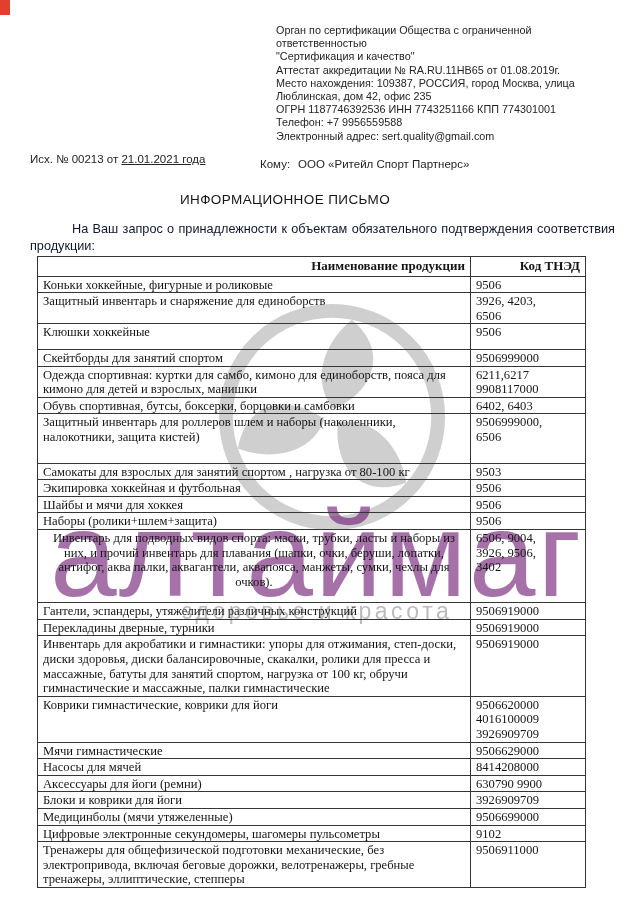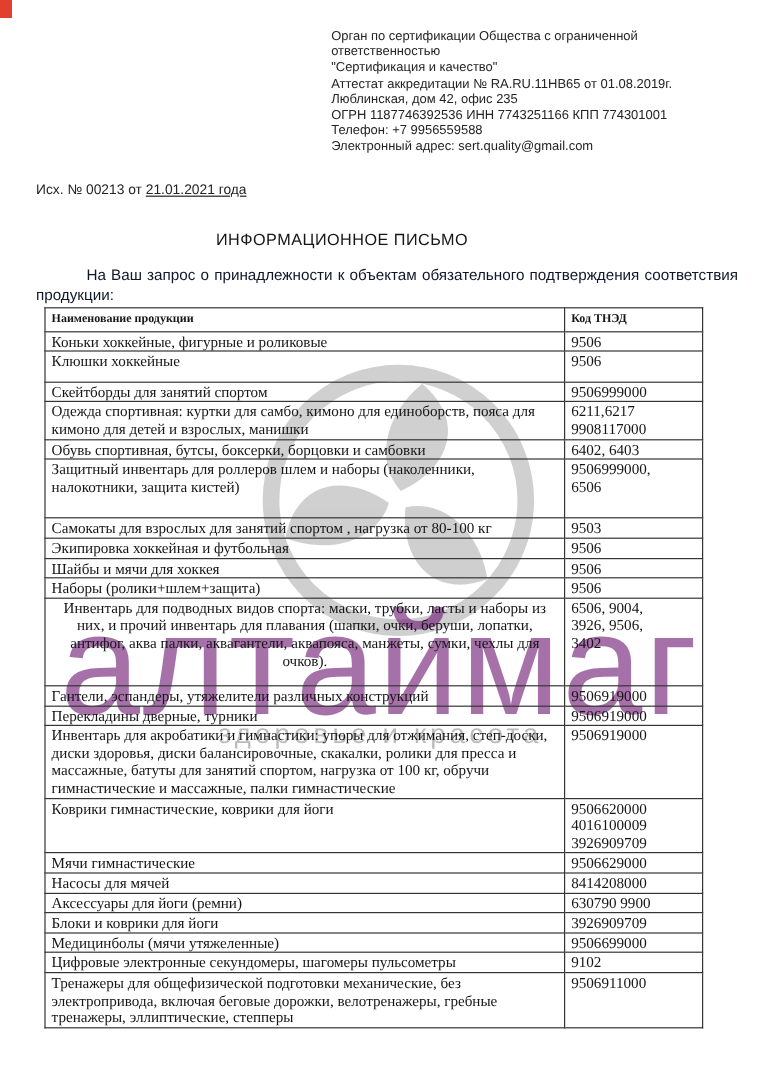--- a/index.html
+++ b/index.html
@@ -24,21 +24,21 @@
   .recipient .lbl{margin-right:8px;}
   .doc-title{position:absolute;left:30px;top:192px;width:510px;text-align:center;
              font-size:13.5px;font-weight:normal;letter-spacing:0.4px;color:#161616;}
   .intro{position:absolute;left:30px;top:221px;width:585px;font-size:12.7px;line-height:17px;
          text-align:justify;text-indent:42px;color:#0f172a;}
   table.products{position:absolute;left:37px;top:256px;width:548px;border-collapse:collapse;
                  font-family:"Liberation Serif",serif;font-size:12.6px;line-height:14.6px;
                  color:#151515;background:transparent;table-layout:fixed;}
   table.products th,table.products td{border:1px solid #353535;vertical-align:top;
                  text-align:left;padding:1px 5px 0 5px;background:transparent;}
-  table.products th{font-size:10px;font-weight:bold;padding:2px 5px;}
+  table.products th{font-size:13px;font-weight:bold;padding:2px 5px;text-align:right;}
   col.c-name{width:433px;} col.c-code{width:115px;}
 </style>
 </head>
 <body>
 
 <div class="page">
 
   <div class="corner-mark"></div>
 
   <svg class="wm wm-logo" viewBox="-125 -125 250 250" xmlns="http://www.w3.org/2000/svg">
@@ -53,28 +53,30 @@
   </svg>
   <div class="wm wm-brand">алтаймаг</div>
   <div class="wm wm-tagline">здоровье и красота</div>
 
   <div class="content">
 
     <div class="org-block">
       <div>Орган по сертификации Общества с ограниченной ответственностью</div>
       <div>"Сертификация и качество"</div>
       <div>Аттестат аккредитации № RA.RU.11НВ65 от 01.08.2019г.</div>
+      <div>Место нахождения: 109387, РОССИЯ, город Москва, улица</div>
       <div>Люблинская, дом 42, офис 235</div>
       <div>ОГРН 1187746392536 ИНН 7743251166 КПП 774301001</div>
       <div>Телефон: +7 9956559588</div>
       <div>Электронный адрес: sert.quality@gmail.com</div>
     </div>
 
     <div class="ref-line"><span>Исх. № 00213 от </span><span class="ref-date">21.01.2021 года</span></div>
 
+    <div class="recipient"><span class="lbl">Кому:</span><span>ООО «Ритейл Спорт Партнерс»</span></div>
 
     <div class="doc-title">ИНФОРМАЦИОННОЕ ПИСЬМО</div>
 
     <div class="intro">На Ваш запрос о принадлежности к объектам обязательного подтверждения соответствия продукции:</div>
 
     <table class="products">
       <colgroup>
           <col class="c-name">
           <col class="c-code">
         </colgroup>
@@ -85,20 +87,27 @@
         </tr>
       </thead>
       <tbody>
           <tr>
             <td>Коньки хоккейные, фигурные и роликовые</td>
             <td>
               <div>9506</div>
             </td>
           </tr>
           <tr>
+            <td>Защитный инвентарь и снаряжение для единоборств</td>
+            <td>
+              <div>3926, 4203,</div>
+              <div>6506</div>
+            </td>
+          </tr>
+          <tr>
             <td style="padding-bottom: 9px;">Клюшки хоккейные</td>
             <td>
               <div>9506</div>
             </td>
           </tr>
           <tr>
             <td>Скейтборды для занятий спортом</td>
             <td>
               <div>9506999000</div>
             </td>

